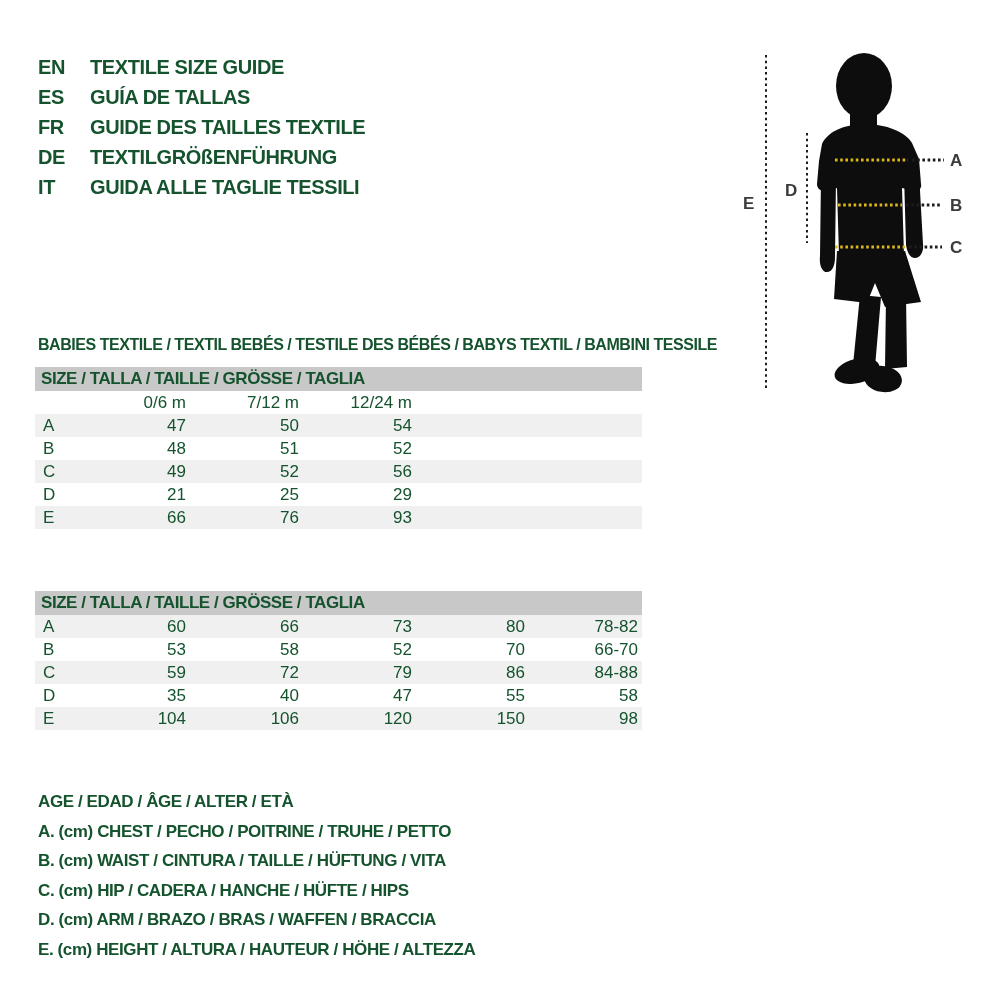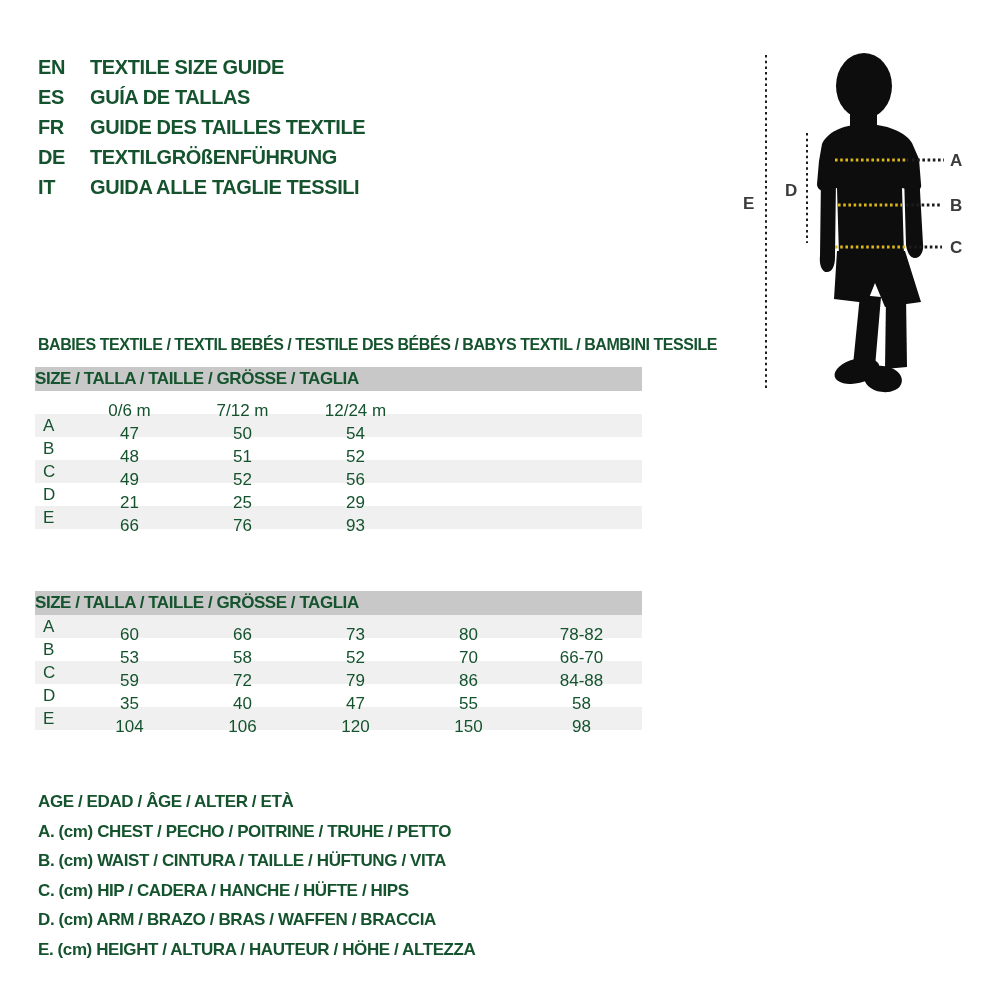--- a/index.html
+++ b/index.html
@@ -14,25 +14,25 @@
   
   .figure{position:absolute;left:735px;top:45px;width:235px;height:350px;}
   
   .section-title{position:absolute;left:38px;font-size:16px;font-weight:700;letter-spacing:-0.45px;white-space:nowrap;}
   .babies-title{top:336px;}
   .children-title{top:558px;}
   
   .table{position:absolute;left:35px;width:607px;}
   .babies-table{top:367px;}
   .children-table{top:591px;}
-  .thead{height:24px;line-height:24px;background:#c8c8c8;font-weight:700;font-size:17px;letter-spacing:-0.45px;}
+  .thead{height:24px;line-height:24px;background:#c8c8c8;font-weight:700;font-size:17px;padding-left:6px;letter-spacing:-0.45px;}
   .row{display:flex;height:23px;line-height:23px;font-size:17px;}
   .row.colhead{font-weight:400;}
   .cl{flex:0 0 30px;width:30px;padding-left:8px;box-sizing:content-box;}
-  .cell{flex:0 0 113px;width:113px;text-align:center;margin-top:8px;}
+  .cell{flex:0 0 113px;width:113px;text-align:right;}
   .stripe{background:#f0f0f0;}
   
   .legend{position:absolute;left:38px;top:787px;}
   .legend-line{height:29.5px;line-height:29.5px;font-size:17px;font-weight:700;letter-spacing:-0.4px;white-space:nowrap;}
 </style>
 </head>
 <body>
 
 <div class="canvas">
 

